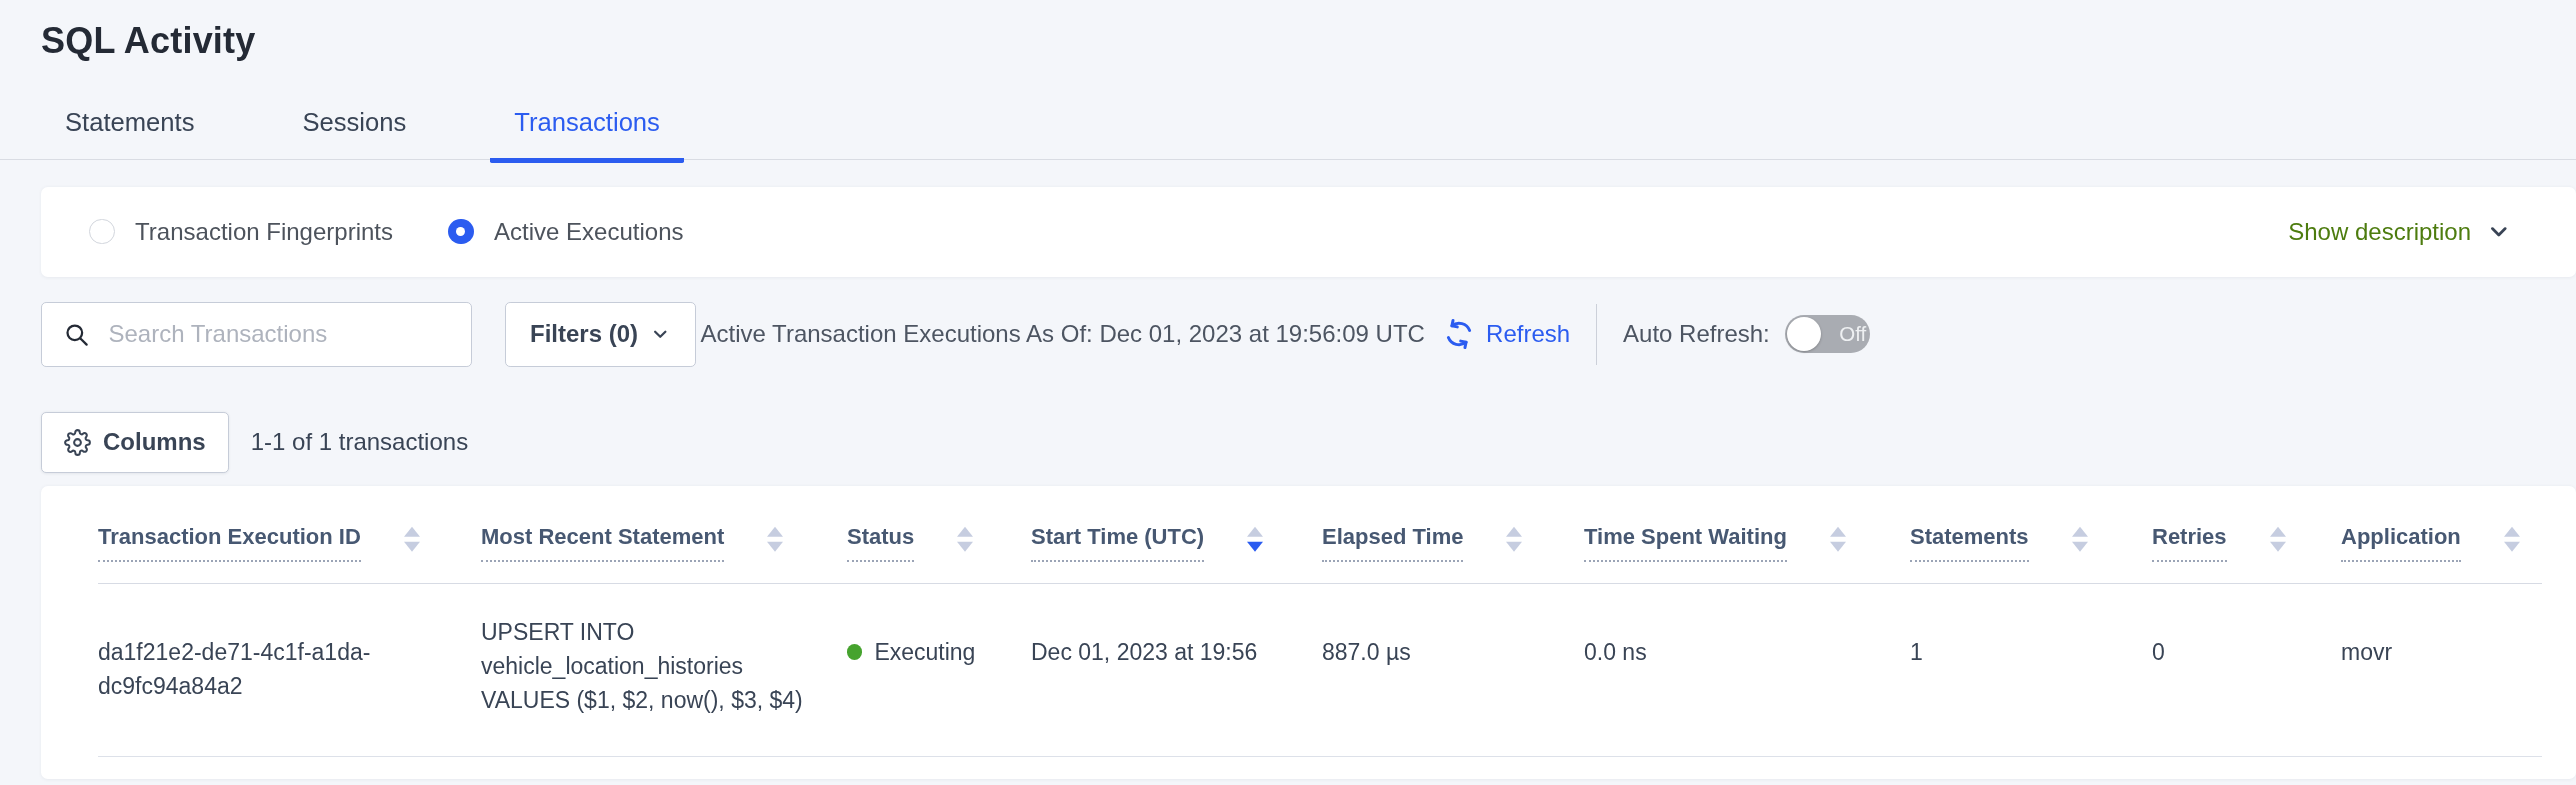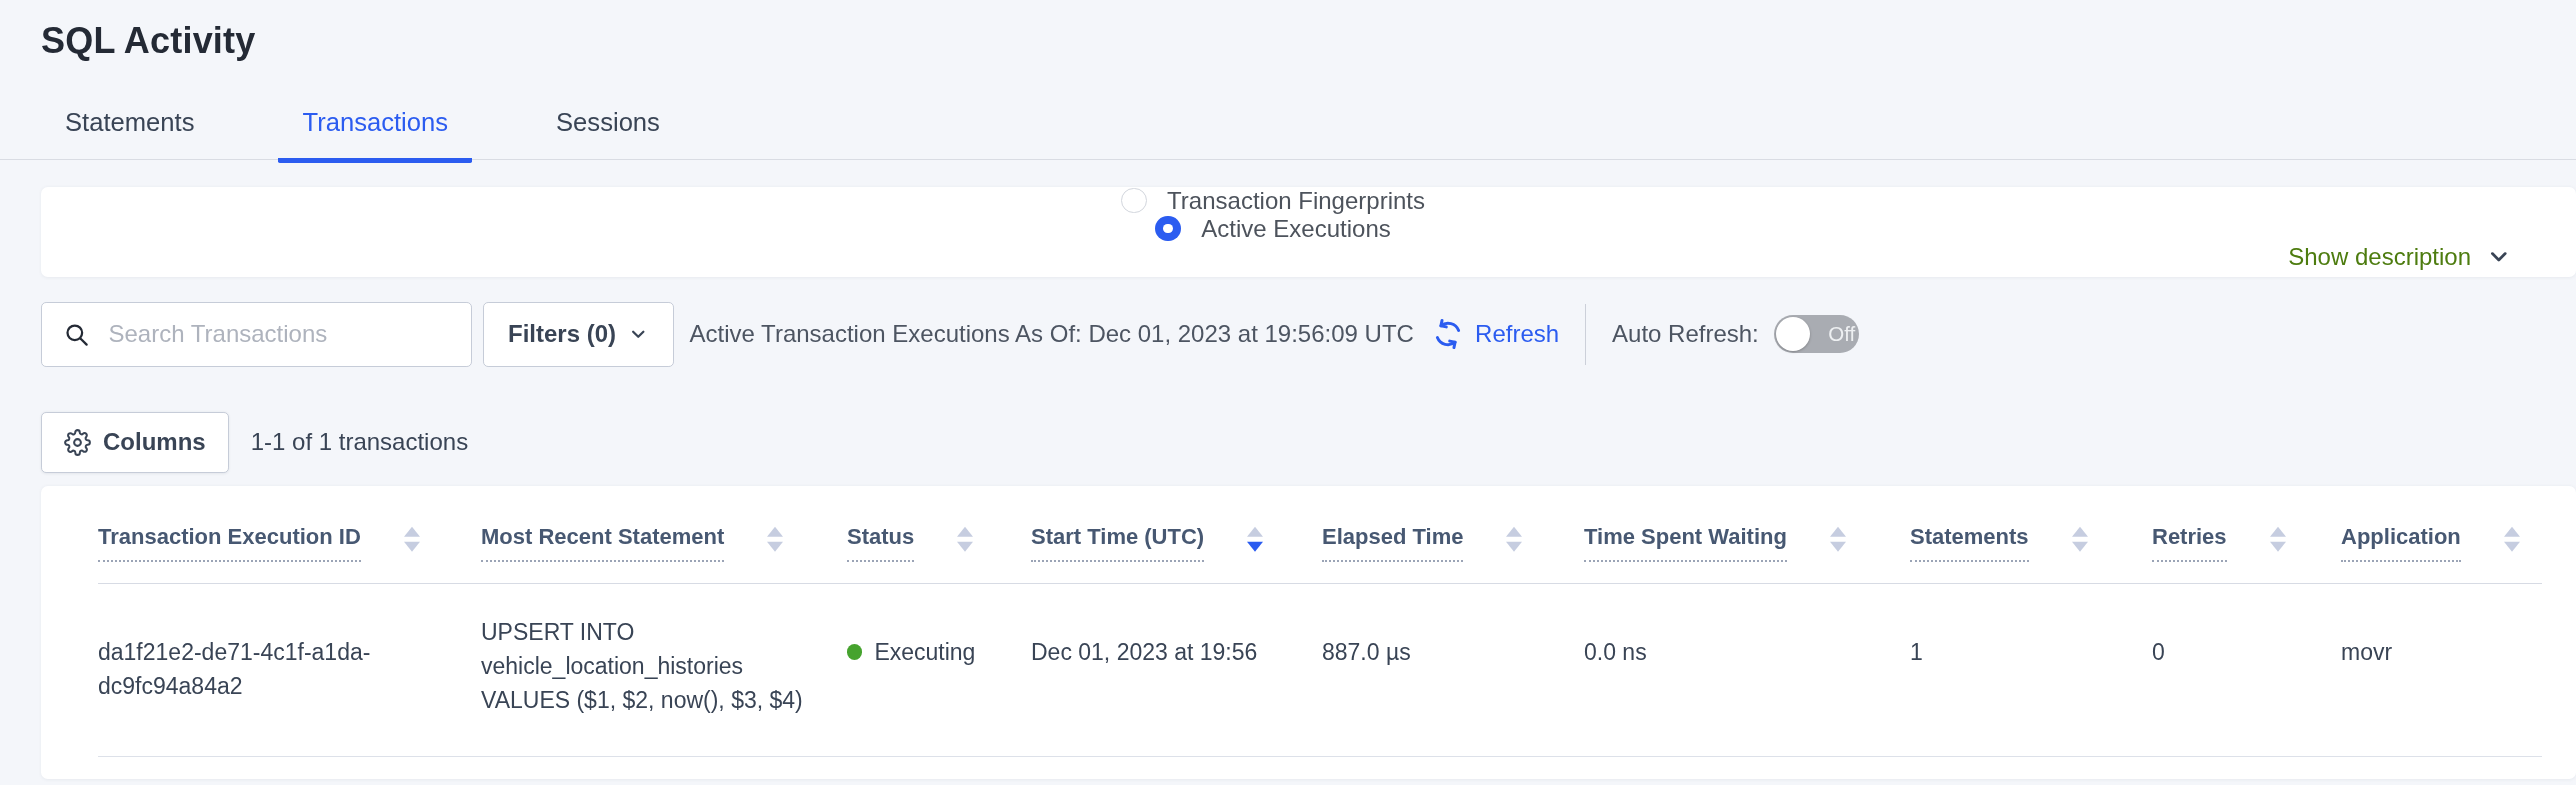--- a/index.html
+++ b/index.html
@@ -27,21 +27,20 @@
     font-size:25.6px;font-weight:500;color:#394455;
     cursor:pointer;position:relative;border-bottom:5.1px solid transparent;margin-bottom:-3.4px;
   }
   .tab.active{color:var(--accent);border-bottom-color:var(--accent);border-radius:0 0 1.7px 1.7px;}
 
   
   .card{
     background:#fff;border-radius:6.8px;
     margin-left:41px;width:calc(100% - 41px);box-sizing:border-box;
     box-shadow:0 0.9px 3.4px rgba(40,50,70,.06);
-    flex-direction:column;
   }
 
   
   .options-card{
     margin-top:26.5px;height:90px;
     display:flex;align-items:center;
     padding:0 64px 0 48px;
   }
   .radio{display:flex;align-items:center;cursor:pointer;margin-right:55px;}
   .radio-circle{
@@ -70,27 +69,27 @@
     background:#fff;border:1.7px solid #c6ccd8;border-radius:5.1px;
     display:flex;align-items:center;padding:0 17px 0 20.5px;
   }
   .search-box input{
     border:none;outline:none;flex:1;margin-left:17px;
     font-size:24px;color:#394455;background:transparent;
     font-family:"Liberation Sans","DejaVu Sans",sans-serif;
   }
   .search-box input::placeholder{color:#aeb3bd;}
   .filters-btn{
-    margin-left:11px;height:65px;box-sizing:border-box;
+    margin-left:33px;height:65px;box-sizing:border-box;
     background:#fff;border:1.7px solid #c6ccd8;border-radius:5.1px;
     display:flex;align-items:center;padding:0 24px;cursor:pointer;
     font-size:24px;font-weight:700;color:#394455;
   }
   .filters-btn svg{margin-left:12px;}
-  .asof-text{margin-left:16px;font-size:24px;color:#4d5562;}
+  .asof-text{margin-left:5px;font-size:24px;color:#4d5562;}
   .refresh-btn{display:flex;align-items:center;margin-left:17px;cursor:pointer;color:var(--accent);}
   .refresh-btn .refresh-label{font-size:24px;margin-left:10.2px;color:var(--accent);}
   .v-divider{width:1.7px;height:61px;background:#ccd0d9;margin:0 25.6px;}
   .autorefresh-label{font-size:24px;color:#4d5562;}
   .toggle{
     margin-left:15.4px;width:85px;height:38px;border-radius:19px;
     background:#a9acb2;position:relative;cursor:pointer;flex:0 0 auto;
   }
   .toggle-knob{
     position:absolute;left:1.7px;top:1.7px;width:34px;height:34px;border-radius:50%;
@@ -144,22 +143,22 @@
 <body style="background: rgb(244, 246, 250);">
 
 <div class="page">
 
   <div class="page-header">
     <h1 class="page-title">SQL Activity</h1>
   </div>
 
   <div class="tab-bar">
     <div class="tab">Statements</div>
+    <div class="tab">Sessions</div>
     <div class="tab active">Transactions</div>
-    <div class="tab">Sessions</div>
   </div>
 
   <section class="card options-card">
     <label class="radio">
       <span class="radio-circle"></span>
       <span class="radio-label">Transaction Fingerprints</span>
     </label>
     <label class="radio active">
       <span class="radio-circle"></span>
       <span class="radio-label">Active Executions</span>

